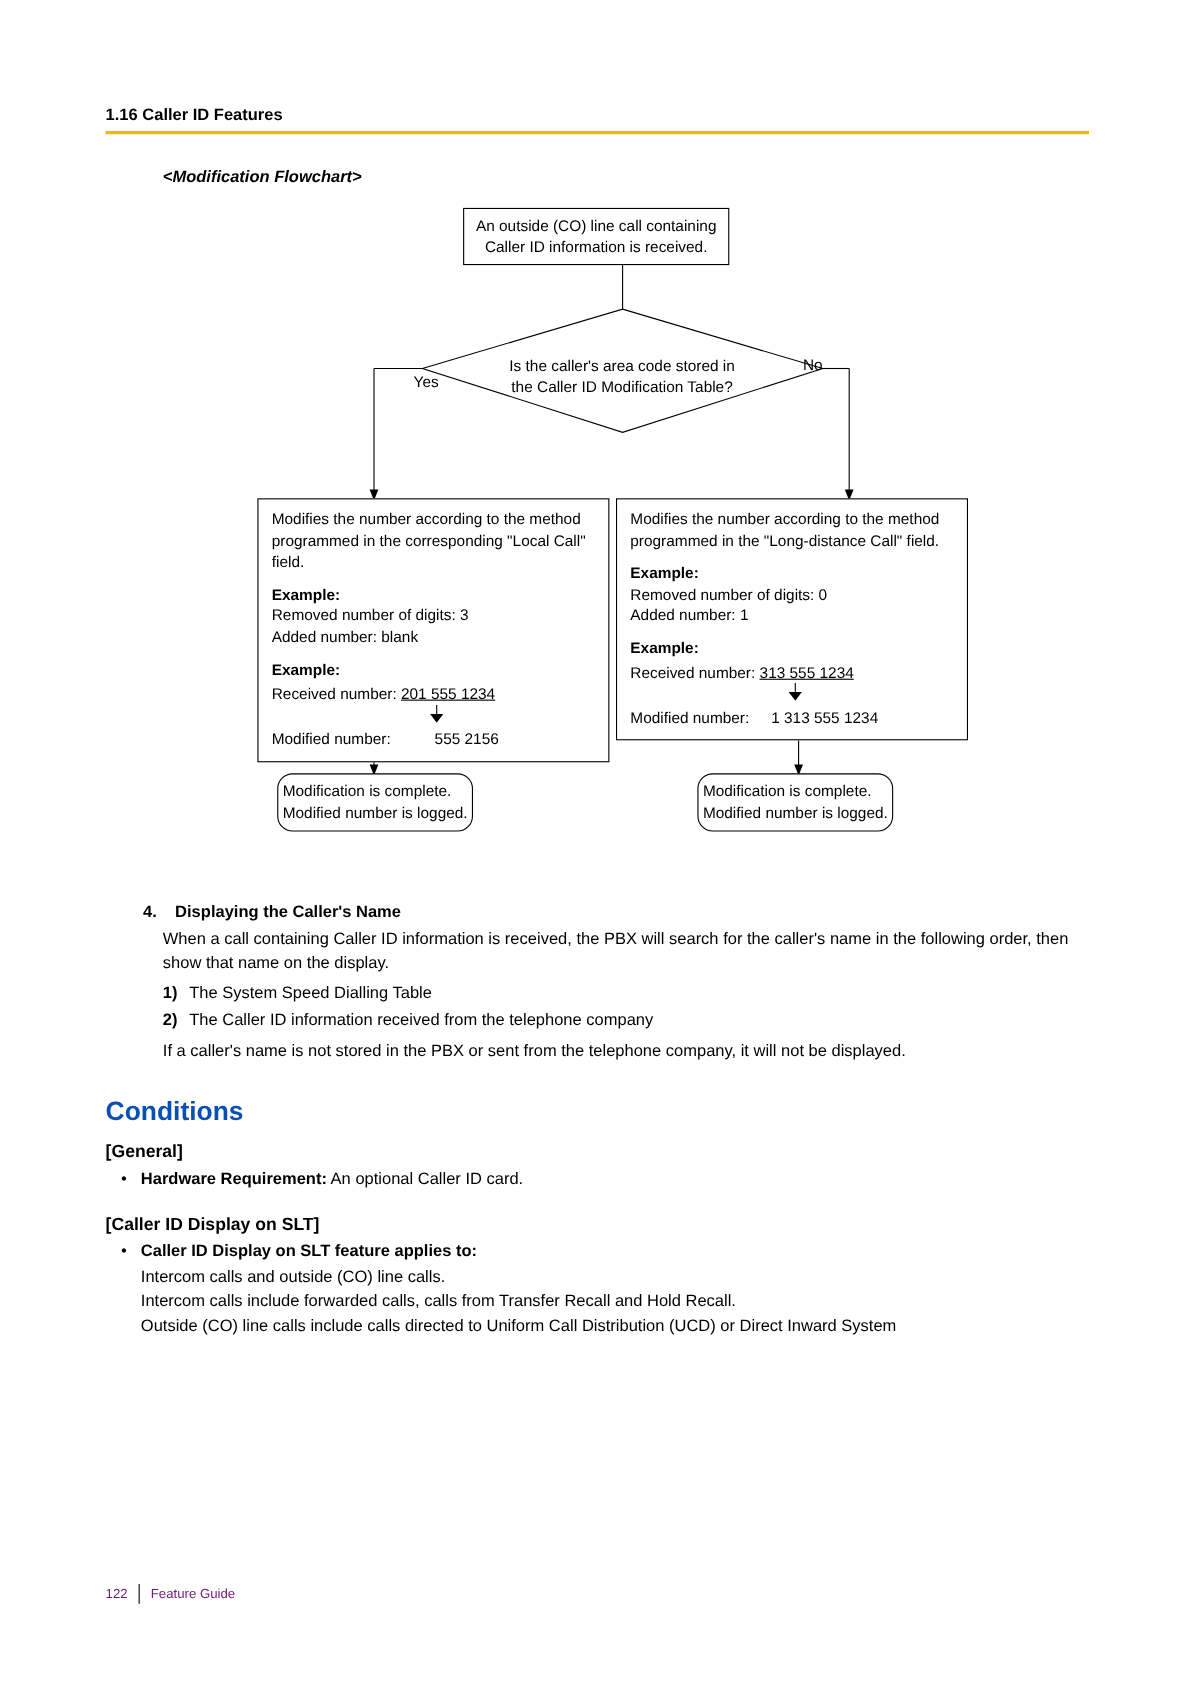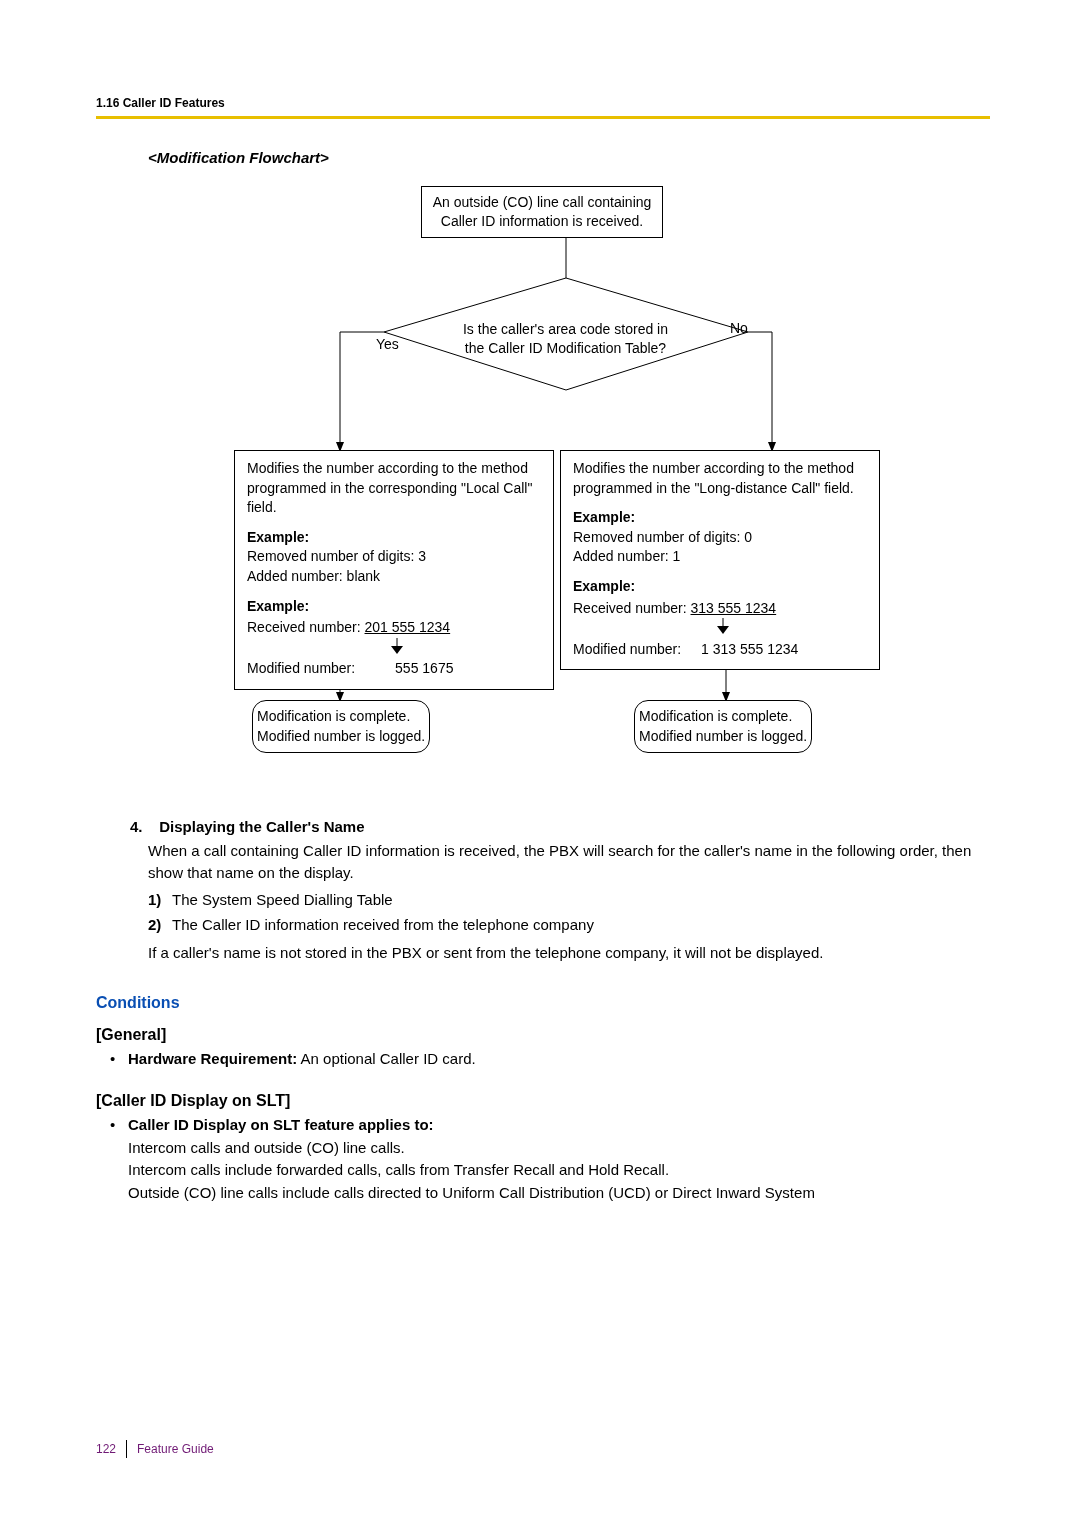--- a/index.html
+++ b/index.html
@@ -12,21 +12,21 @@
     width: 1080px;
     height: 1528px;
     position: relative;
   }
   .page {
     padding: 96px 90px 60px 96px;
     position: relative;
     height: 100%;
   }
   .header-section {
-    font-size: 12px;
+    font-size: 15px;
     font-weight: bold;
     margin-bottom: 6px;
   }
   .header-rule {
     border: none;
     border-top: 3px solid #e8bf00;
     margin: 0 0 30px 0;
   }
   .flow-title {
     font-size: 15px;
@@ -123,21 +123,21 @@
     font-size: 15px;
     line-height: 1.45;
   }
   .section4 .hdr { font-weight: bold; }
   .section4 .para { margin: 2px 0 6px 18px; }
   .olist { margin: 4px 0 6px 18px; }
   .olist .item { margin-bottom: 3px; }
   .olist .num { font-weight: bold; display: inline-block; width: 24px; }
   .h-conditions {
     color: #0a4fb3;
-    font-size: 16px;
+    font-size: 24px;
     font-weight: bold;
     margin: 30px 0 14px 0;
   }
   .subhead {
     font-weight: bold;
     font-size: 16px;
     margin: 10px 0 4px 0;
   }
   .bullet-block {
     margin: 4px 0 0 32px;
@@ -220,21 +220,21 @@
         <span>Received number: </span><span class="num">201 555 1234</span>
       </div>
       <div>
         <svg class="inline-arrow-svg" width="20" height="16">
             <line x1="10" y1="0" x2="10" y2="10" stroke="#000"></line>
             <polygon points="4,8 16,8 10,16" fill="#000"></polygon>
           </svg>
       </div>
       <div class="modnum-line">
         <span>Modified number:</span>
-        <span class="gap-left">555 1675</span>
+        <span class="gap-left">555 2156</span>
       </div>
     </div>
 
     <div class="box-right">
       <div>Modifies the number according to the method programmed in the "Long-distance Call" field.</div>
       <div class="eg-label first">Example:</div>
       <div>Removed number of digits: 0</div>
       <div>Added number: 1</div>
       <div class="eg-label">Example:</div>
       <div class="received-line">

